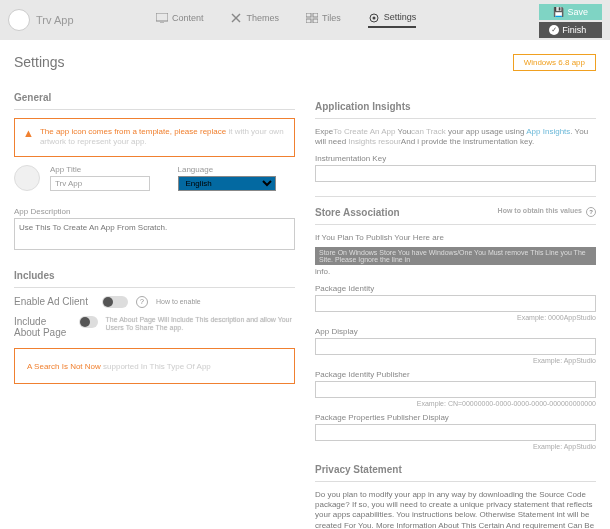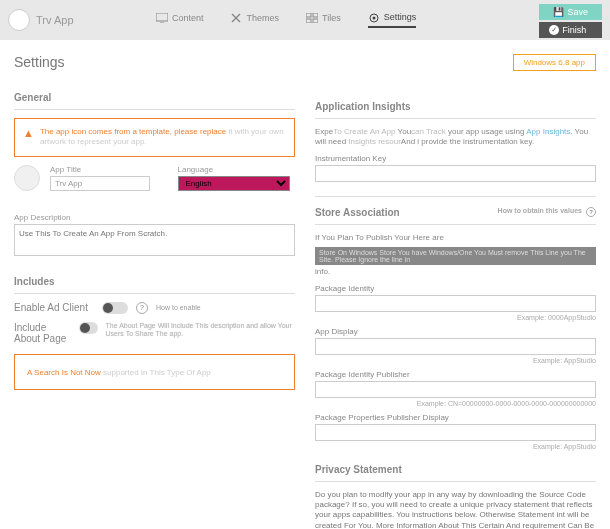--- a/index.html
+++ b/index.html
@@ -18,26 +18,26 @@
 .main{padding:14px;display:flex;gap:20px}
 .col{flex:1;min-width:0}
 .page-title{font-size:14px;color:#777;font-weight:normal;margin-bottom:12px}
 .winbadge{float:right;border:1px solid #f0a020;color:#f0a020;padding:3px 10px;font-size:8px}
 .sect{font-size:10px;color:#888;margin:10px 0 6px;font-weight:bold}
 .sectline{border-bottom:1px solid #ddd;margin-bottom:8px}
 .warn{border:1px solid #f08030;padding:8px;display:flex;gap:6px;margin-bottom:8px}
 .warn-icon{color:#f08030;font-size:11px}
 .warn-text{color:#f08030;font-size:8px;line-height:1.3}
 .warn-text .faded{color:#ccc}
-.row{display:flex;gap:10px;align-items:flex-start;margin-bottom:22px}
+.row{display:flex;gap:10px;align-items:flex-start;margin-bottom:16px}
 .thumb{width:26px;height:26px;border-radius:50%;background:#f0f0f0;border:1px solid #ddd;flex-shrink:0}
 .fieldgrp{flex:1}
 .lbl{font-size:8px;color:#999;display:block;margin-bottom:2px}
 .inp{width:100%;border:1px solid #ccc;padding:2px 4px;font-size:8px;color:#999;background:#fff}
-.sel{width:112px;border:1px solid #888;padding:1px 3px;font-size:8px;background:#be185d}
+.sel{width:98px;border:1px solid #888;padding:1px 3px;font-size:8px;background:#0369a1}
 .ta{width:100%;border:1px solid #ccc;padding:4px;font-size:8px;color:#bbb;height:32px;resize:none}
 .toggle-row{display:flex;align-items:center;gap:8px;margin:8px 0}
 .toggle-lbl{font-size:10px;color:#888;width:80px}
 .toggle{width:26px;height:12px;background:#ddd;border-radius:6px;position:relative;cursor:pointer}
 .toggle::after{content:"";width:10px;height:10px;background:#555;border-radius:50%;position:absolute;top:1px;left:1px}
 .help{width:12px;height:12px;border:1px solid #aaa;border-radius:50%;display:inline-flex;align-items:center;justify-content:center;font-size:7px;color:#888}
 .helptxt{font-size:7px;color:#999}
 .desc{font-size:7px;color:#aaa;line-height:1.2}
 .desc.blur{color:#bbb;text-shadow:0 0 1px #ccc}
 .search-warn{border:1px solid #f08030;padding:12px;margin-top:10px}

